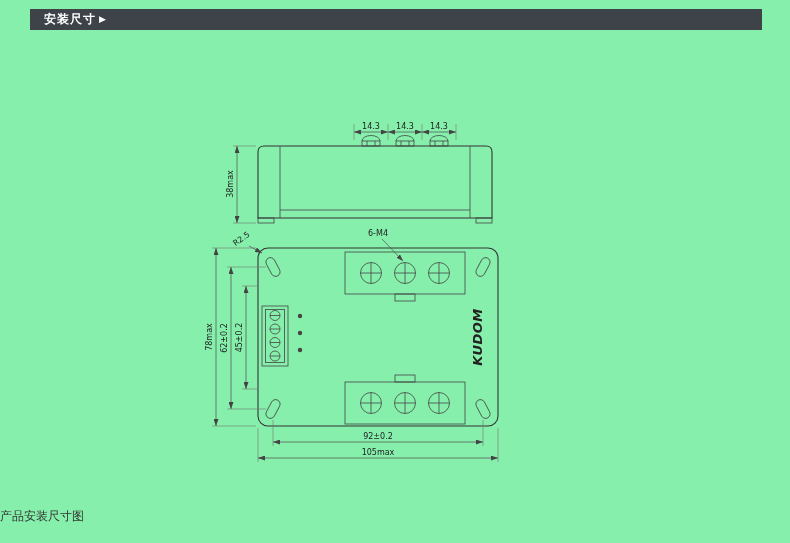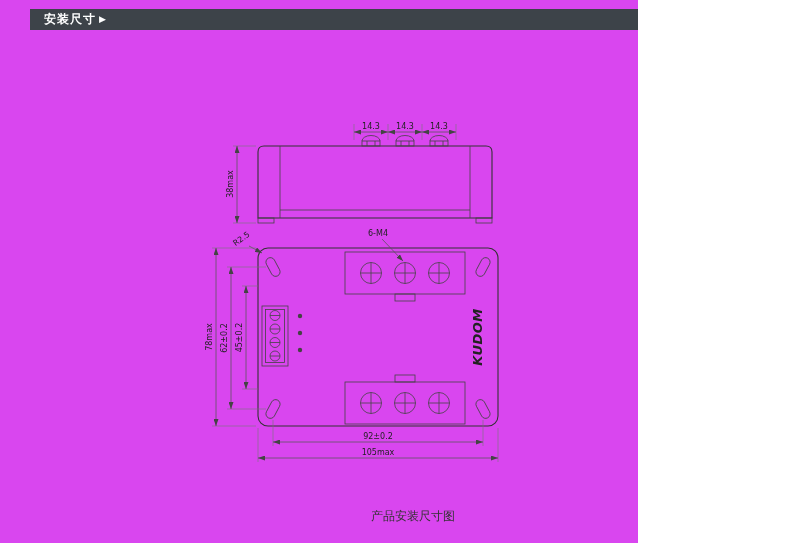--- a/index.html
+++ b/index.html
@@ -1,32 +1,32 @@
 <!DOCTYPE html>
 <html><head>
 <meta charset="utf-8">
 <style>
   * { margin:0; padding:0; box-sizing:border-box; }
   html,body { width:790px; height:543px; background:#ffffff;
     font-family:"DejaVu Sans","Liberation Sans",sans-serif; }
-  .page { position:relative; width:638px; height:543px; background:#d946ef; overflow:hidden;text-decoration:underline; }
+  .page { position:relative; width:790px; height:543px; background:#86efac; overflow:hidden;text-decoration:underline; }
 
   .section-header {
     position:absolute; left:30px; top:9px; width:732px; height:21px;
     background:#3d4349; color:#fff; display:flex; align-items:center;
     padding-left:14px;
   }
   .section-title { font-size:12px; font-weight:bold; letter-spacing:1px; }
   .section-arrow { font-size:9px; margin-left:3px; line-height:1; }
 
   svg.drawing { position:absolute; left:0; top:0; }
 
   .caption {
     position:absolute; left:0; top:508px; width:730px;
-    text-align:center; font-size:12px; color:#333;margin-left:48px;
+    font-size:12px; color:#333;
   }
 
   
   .obj  { stroke:#333; stroke-width:1.1; fill:none; }
   .obj2 { stroke:#444; stroke-width:0.8; fill:none; }
   .dimline { stroke:#555; stroke-width:0.75; fill:none; }
   .ext { stroke:#777; stroke-width:0.6; fill:none; }
   .dim { font-size:8px; fill:#222; }
   .logo { font-size:13px; font-weight:bold; font-style:italic; fill:#222; letter-spacing:0.5px; }
 </style>

